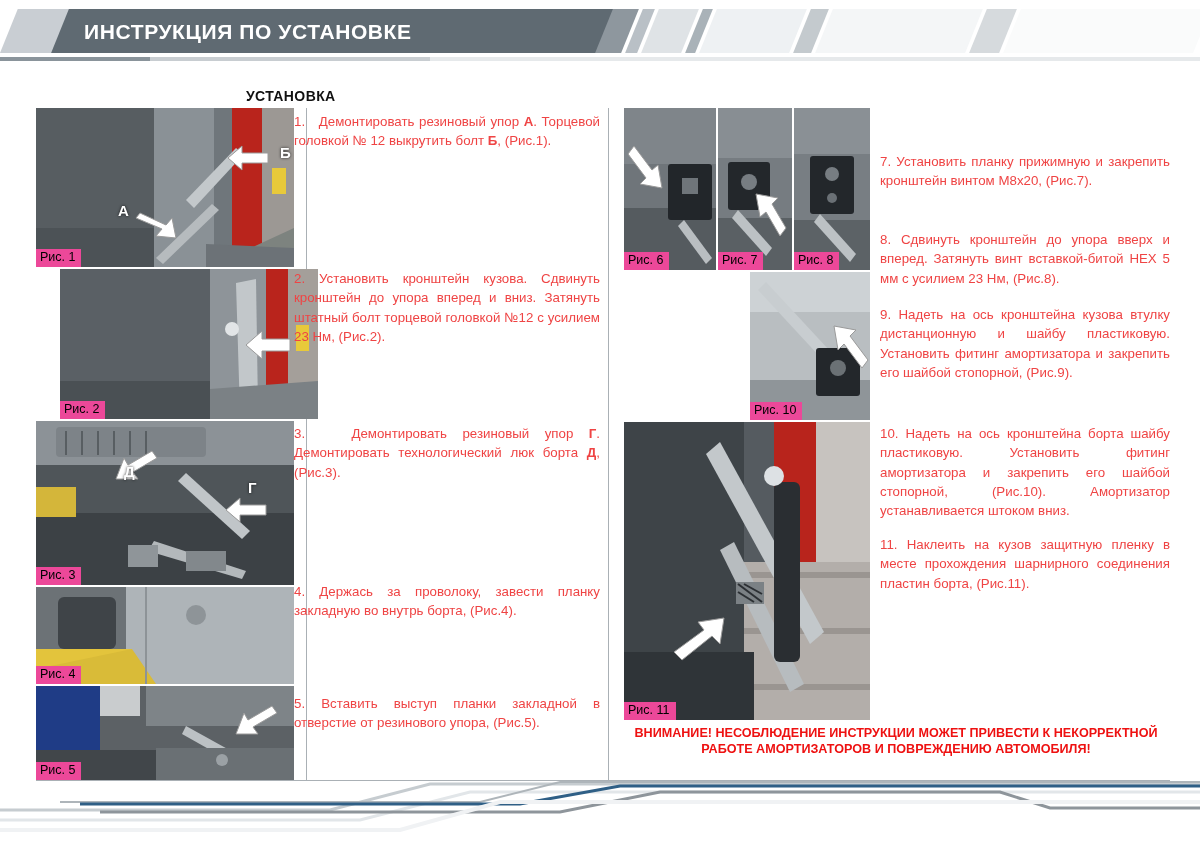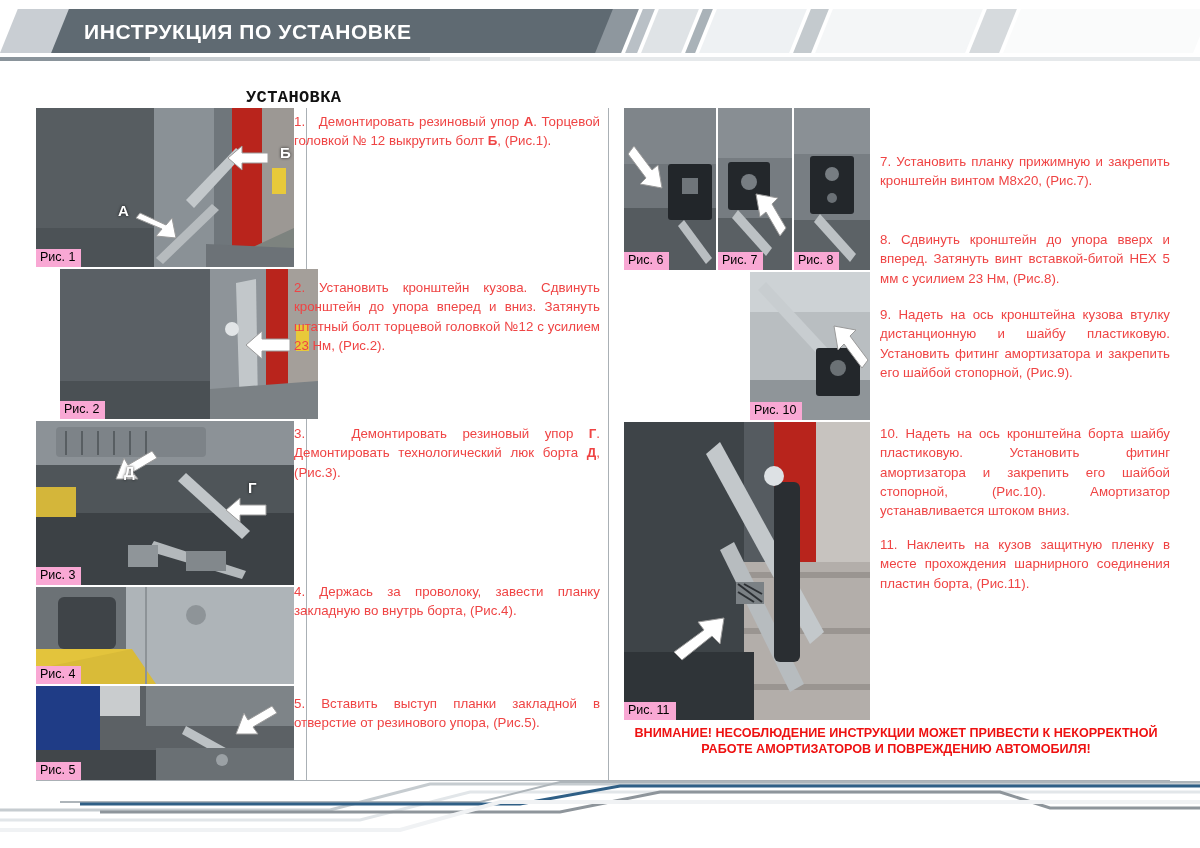--- a/index.html
+++ b/index.html
@@ -79,25 +79,24 @@
     position: absolute;
     left: 0; top: 57px;
     width: 1200px; height: 4px;
     background: linear-gradient(to right, #8a949b 0px, #8a949b 150px, #c8cdd1 150px, #c8cdd1 430px, #e6e9eb 430px, #e6e9eb 1200px);
   }
 
   
   .section-title {
     position: absolute;
     left: 246px; top: 88px;
-    font-size: 17px;
+    font-size: 14px;
     font-weight: bold;
     color: #111111;
     letter-spacing: 0.4px;
-    font-family: Liberation Mono, monospace;
   }
 
   
   .vrule {
     position: absolute;
     background: #aab0b5;
     width: 1px;
   }
   .vrule-a { left: 306px; top: 108px; height: 672px; }
   .vrule-b { left: 608px; top: 108px; height: 672px; }
@@ -110,21 +109,21 @@
 
   
   .fig {
     position: absolute;
     overflow: hidden;
     background: #8d9296;
   }
   .fig .cap {
     position: absolute;
     left: 0; bottom: 0;
-    background: #f9a8d4;
+    background: #ec4899;
     color: #000000;
     font-size: 12.5px;
     padding: 2px 6px 2px 4px;
     line-height: 1.1;
     white-space: nowrap;
   }
   .ph {
     position: absolute;
     left: 0; top: 0;
     width: 100%; height: 100%;
@@ -296,21 +295,21 @@
     </svg>
     <svg class="ph" viewBox="0 0 258 94" preserveAspectRatio="none">
       <polygon points="236,20 212,34 208,27 200,48 222,48 217,41 241,27" fill="#ffffff" stroke="#9a9a9a" stroke-width="1"></polygon>
     </svg>
     <div class="cap">Рис. 5</div>
   </div>
 
   <div class="txt" style="left:294px; top:112px; width:306px;">
     1.&nbsp;&nbsp; Демонтировать резиновый упор <b>А</b>. Торцевой головкой № 12 выкрутить болт <b>Б</b>, (Рис.1).
   </div>
-  <div class="txt" style="left:294px; top:278px; width:306px;">
+  <div class="txt" style="left:294px; top:269px; width:306px;">
     2. Установить кронштейн кузова. Сдвинуть кронштейн до упора вперед и вниз. Затянуть штатный болт торцевой головкой №12 с усилием 23 Нм, (Рис.2).
   </div>
   <div class="txt" style="left:294px; top:424px; width:306px;">
     3.&nbsp;&nbsp; Демонтировать резиновый упор <b>Г</b>. Демонтировать технологический люк борта <b>Д</b>, (Рис.3).
   </div>
   <div class="txt" style="left:294px; top:582px; width:306px;">
     4. Держась за проволоку, завести планку закладную во внутрь борта, (Рис.4).
   </div>
   <div class="txt" style="left:294px; top:694px; width:306px;">
     5. Вставить выступ планки закладной в отверстие от резинового упора, (Рис.5).

